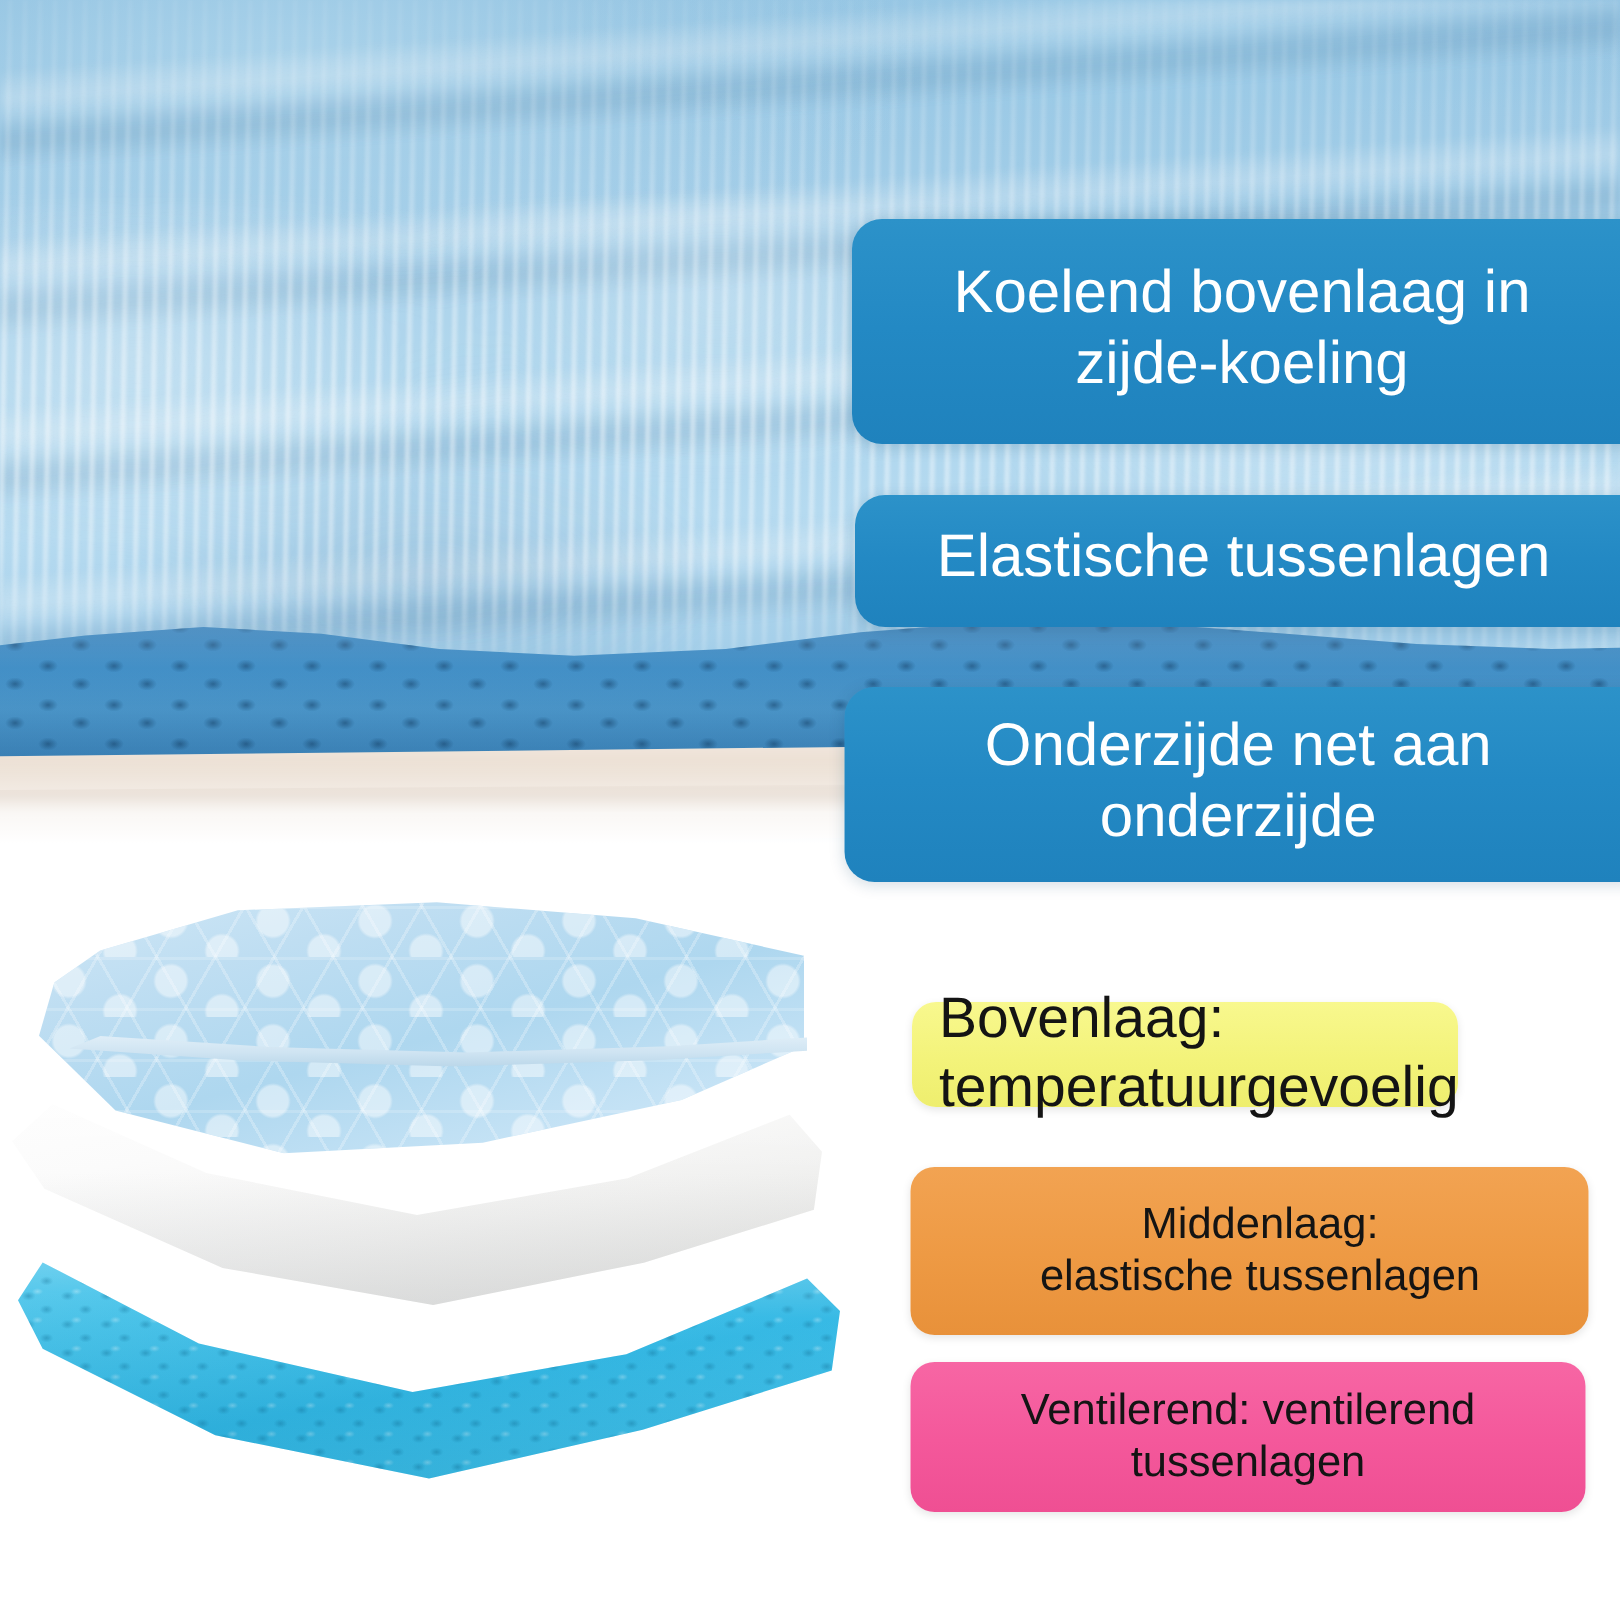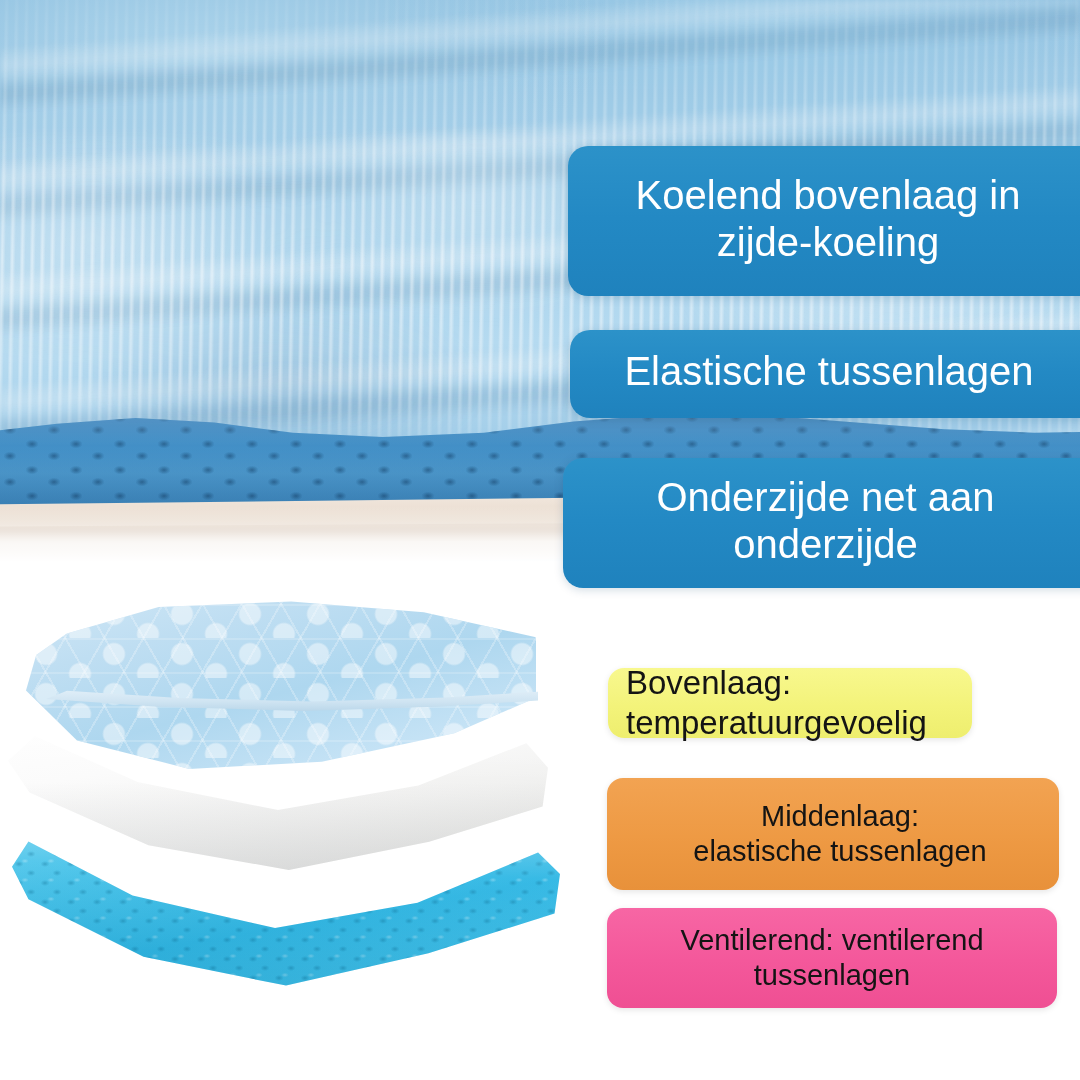--- a/index.html
+++ b/index.html
@@ -203,21 +203,21 @@
     color:#141414;
     line-height:1.2;
     border-radius:16px;
     padding:6px 18px;
     box-shadow:0 2px 6px rgba(0,0,0,0.10);
   }
   .tag span { display:block; width:100%; }
   #tag-top {
     left:608px; top:668px; width:364px; height:70px;
     background:linear-gradient(180deg, #f8f88e 0%, #f3f37a 55%, #eeee6e 100%);
-    font-size:33px; justify-content:flex-start; text-align:left;
+    font-size:38px; justify-content:flex-start; text-align:left;
   }
   #tag-mid {
     left:607px; top:778px; width:452px; height:112px;
     background:linear-gradient(180deg, #f2a352 0%, #ee9a44 52%, #e8913a 100%);
     font-size:29px; justify-content:center; text-align:center;padding-left:32px;
   }
   #tag-bot {
     left:607px; top:908px; width:450px; height:100px;
     background:linear-gradient(180deg, #f766a4 0%, #f4589b 52%, #ef4f93 100%);
     font-size:29px; justify-content:center; text-align:center;

